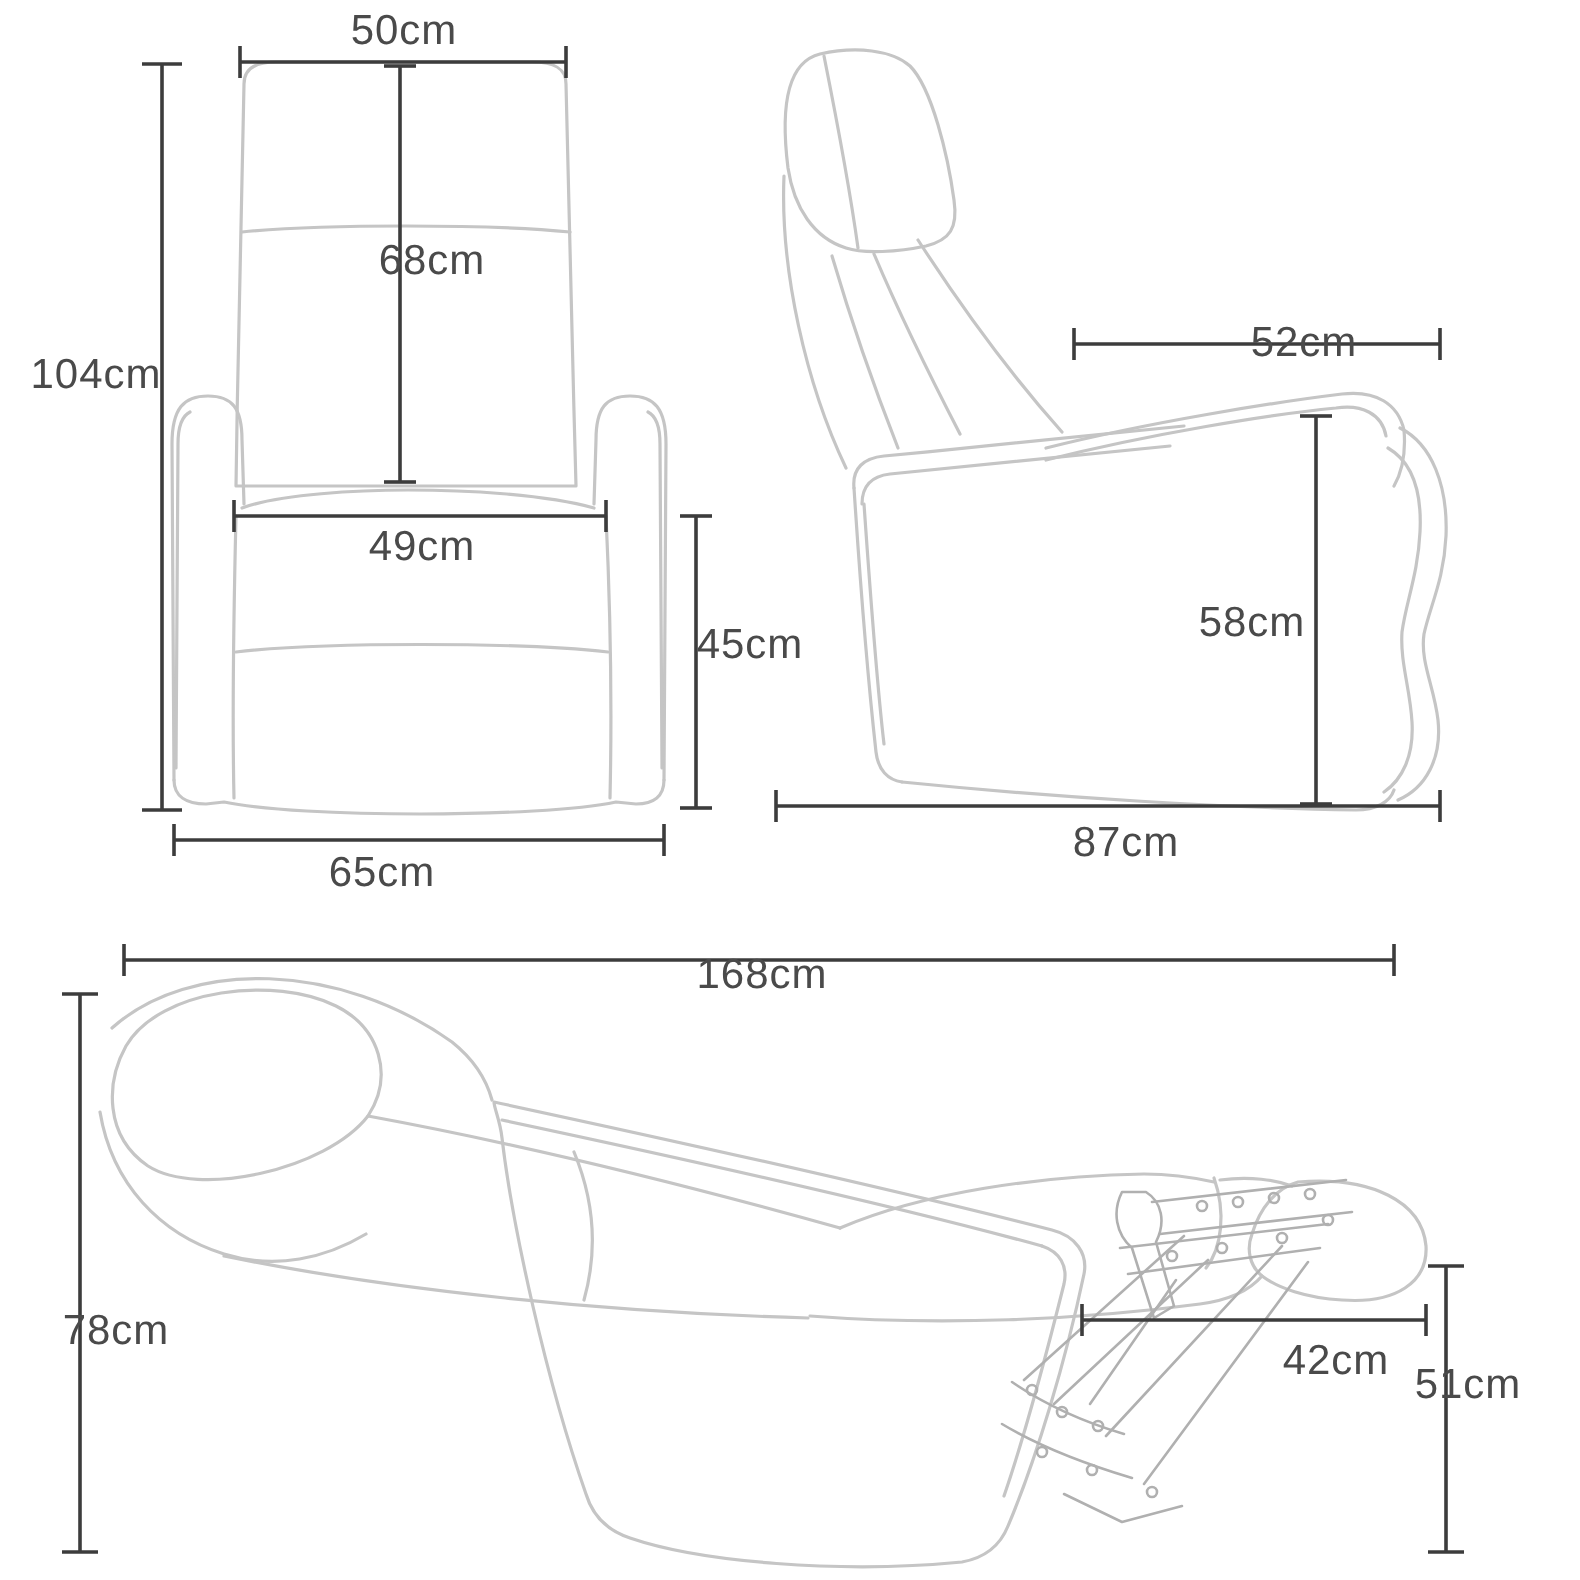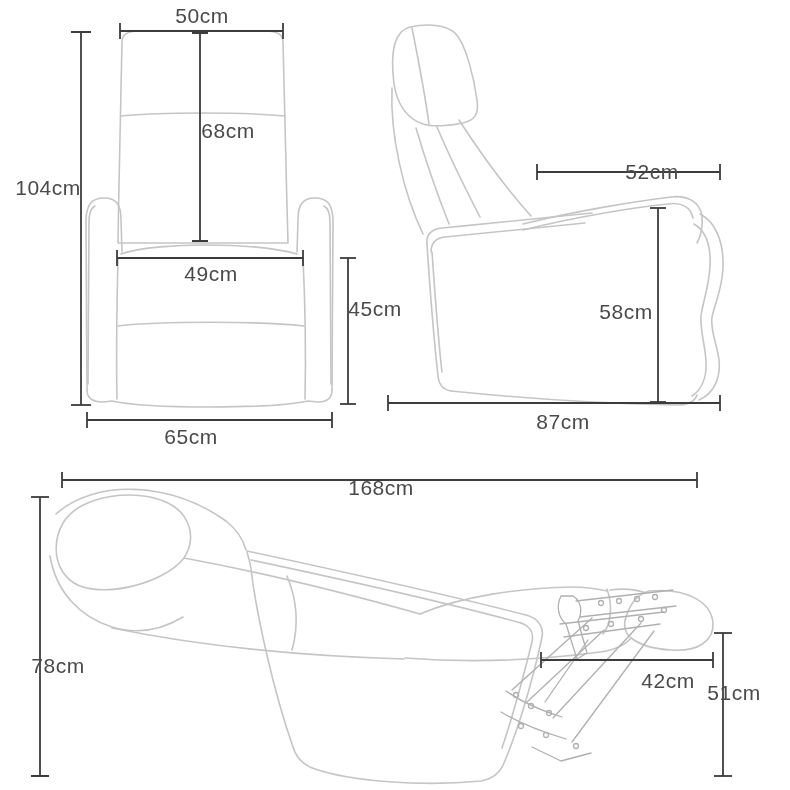--- a/index.html
+++ b/index.html
@@ -1,18 +1,18 @@
 <!DOCTYPE html>
 <html><head>
 <meta charset="utf-8">
 <style>
   html,body{margin:0;padding:0;background:#ffffff;}
   .canvas{
     position:relative;width:790px;height:790px;background:#ffffff;
-    font-family:"Liberation Sans",sans-serif;overflow:hidden;border-radius:28px;
+    font-family:"Liberation Sans",sans-serif;overflow:hidden;
   }
   .canvas svg{position:absolute;left:0;top:0;}
   .dim-label{
     position:absolute;transform:translate(-50%,-50%);
     font-size:21px;color:#4a4a4a;letter-spacing:.5px;white-space:nowrap;
     background:transparent;
   }
 </style>
 </head>
 <body>
@@ -180,24 +180,24 @@
       </g>
       <g>
         <line x1="723" y1="633" x2="723" y2="776"></line>
         <line x1="714" y1="633" x2="732" y2="633"></line>
           <line x1="714" y1="776" x2="732" y2="776"></line>
       </g>
     </g>
   </svg>
 
   <span class="dim-label" style="left:202px;top:16px">50cm</span>
-  <span class="dim-label" style="left:228px;top:131px">68cm</span>
+  <span class="dim-label" style="left:216px;top:131px">68cm</span>
   <span class="dim-label" style="left:48px;top:188px">104cm</span>
   <span class="dim-label" style="left:211px;top:274px">49cm</span>
-  <span class="dim-label" style="left:375px;top:309px">45cm</span>
+  <span class="dim-label" style="left:375px;top:323px">45cm</span>
   <span class="dim-label" style="left:191px;top:437px">65cm</span>
 
   <span class="dim-label" style="left:652px;top:172px">52cm</span>
   <span class="dim-label" style="left:626px;top:312px">58cm</span>
   <span class="dim-label" style="left:563px;top:422px">87cm</span>
 
   <span class="dim-label" style="left:381px;top:488px">168cm</span>
   <span class="dim-label" style="left:58px;top:666px">78cm</span>
   <span class="dim-label" style="left:668px;top:681px">42cm</span>
   <span class="dim-label" style="left:734px;top:693px">51cm</span>

